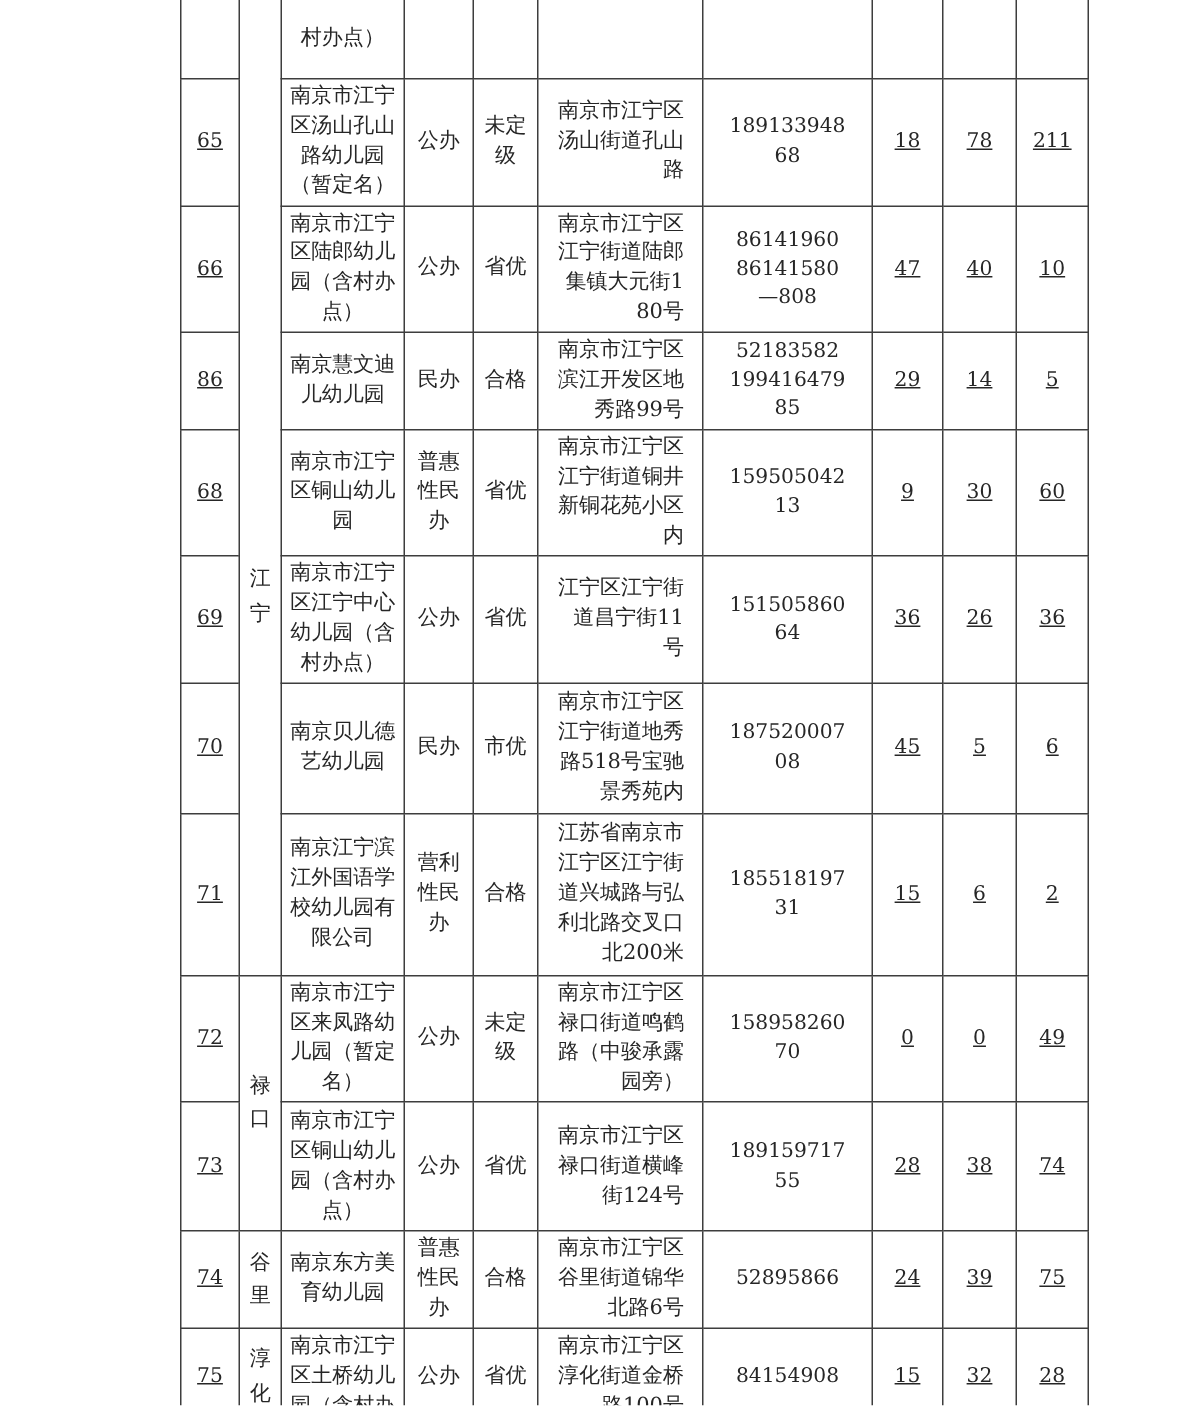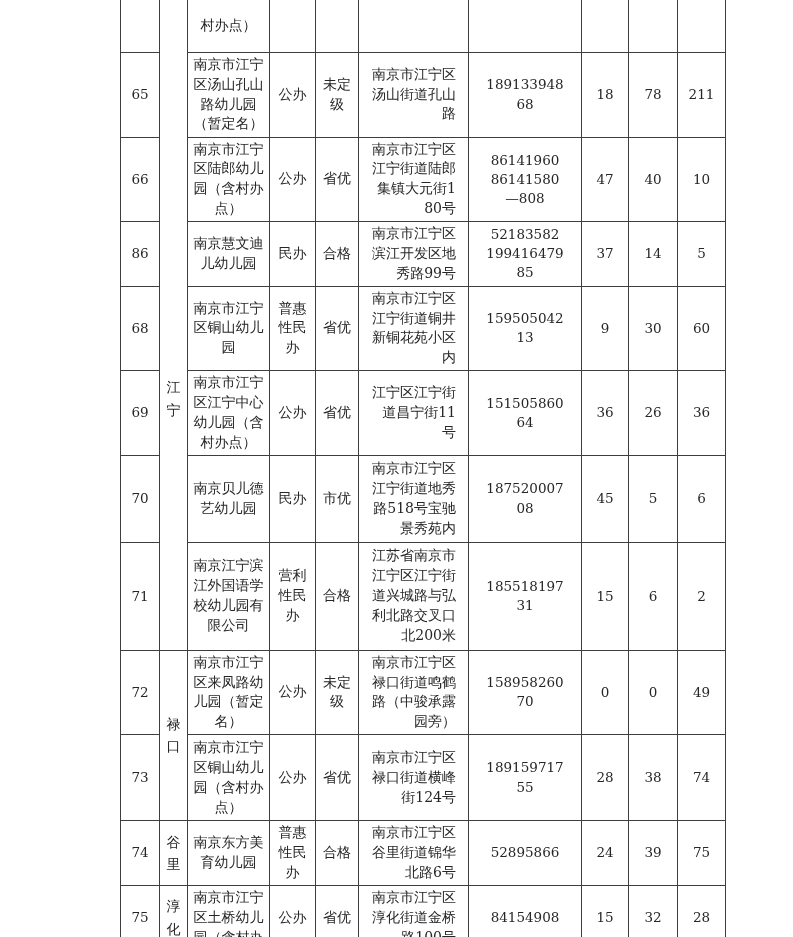--- a/index.html
+++ b/index.html
@@ -43,38 +43,38 @@
   .col-name     { width: 82px;  }
   .col-type     { width: 46px;  }
   .col-rating   { width: 43px;  }
   .col-address  { width: 110px; }
   .col-phone    { width: 113px; }
   .col-n1       { width: 47px;  }
   .col-n2       { width: 49px;  }
   .col-n3       { width: 48px;  }
 
   .doc-table td.cell-no,
-  .doc-table td.cell-n { font-size: 13.5px; }
+  .doc-table td.cell-n { font-size: 13.5px; text-decoration: underline; }
 
   .doc-table td.cell-name    { padding: 2px 5px; }
   .doc-table td.cell-type    { padding: 2px 8px; }
   .doc-table td.cell-rating  { padding: 2px 7px; margin-left: 21px; }
   .doc-table td.cell-address { padding: 2px 12px; text-align: right; }
   .doc-table td.cell-phone   { font-size: 13.5px; white-space: pre-line; padding: 2px 15px; }
 
   
   .district-label {
     display: inline-block;
     width: 1.08em;
     word-break: break-all;
     line-height: 1.6;
     letter-spacing: 0;
   }
   
-  .doc-table td.cell-district-jn { vertical-align: middle; padding-top: 150px; }
+  .doc-table td.cell-district-jn { vertical-align: middle; padding-top: 150px; font-family: Liberation Mono, monospace; }
 
   
   .r0  { height: 52px;  }
   .r1  { height: 85px;  }
   .r2  { height: 81px;  }
   .r3  { height: 64px;  }
   .r4  { height: 83px;  }
   .r5  { height: 80px;  }
   .r6  { height: 87px;  }
   .r7  { height: 108px; }
@@ -137,21 +137,21 @@
         <td class="cell-n">10</td>
       </tr>
       <tr class="r3">
         <td class="cell-no">86</td>
         <td class="cell-name">南京慧文迪儿幼儿园</td>
         <td class="cell-type">民办</td>
         <td class="cell-rating">合格</td>
         <td class="cell-address">南京市江宁区滨江开发区地秀路99号</td>
         <td class="cell-phone">52183582
 19941647985</td>
-        <td class="cell-n">37</td>
+        <td class="cell-n">29</td>
         <td class="cell-n">14</td>
         <td class="cell-n">5</td>
       </tr>
       <tr class="r4">
         <td class="cell-no">68</td>
         <td class="cell-name">南京市江宁区铜山幼儿园</td>
         <td class="cell-type">普惠性民办</td>
         <td class="cell-rating">省优</td>
         <td class="cell-address">南京市江宁区江宁街道铜井新铜花苑小区内</td>
         <td class="cell-phone">15950504213</td>

